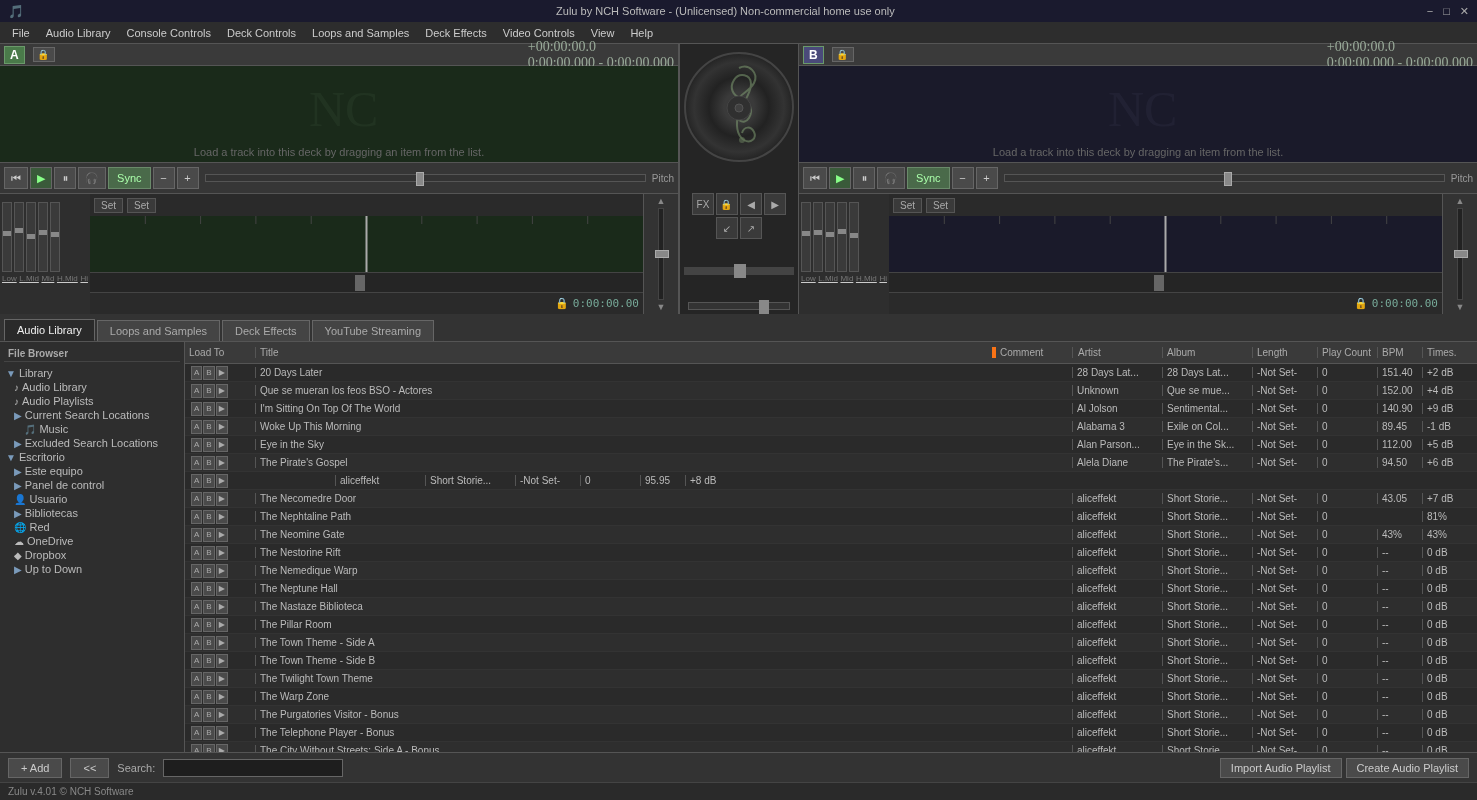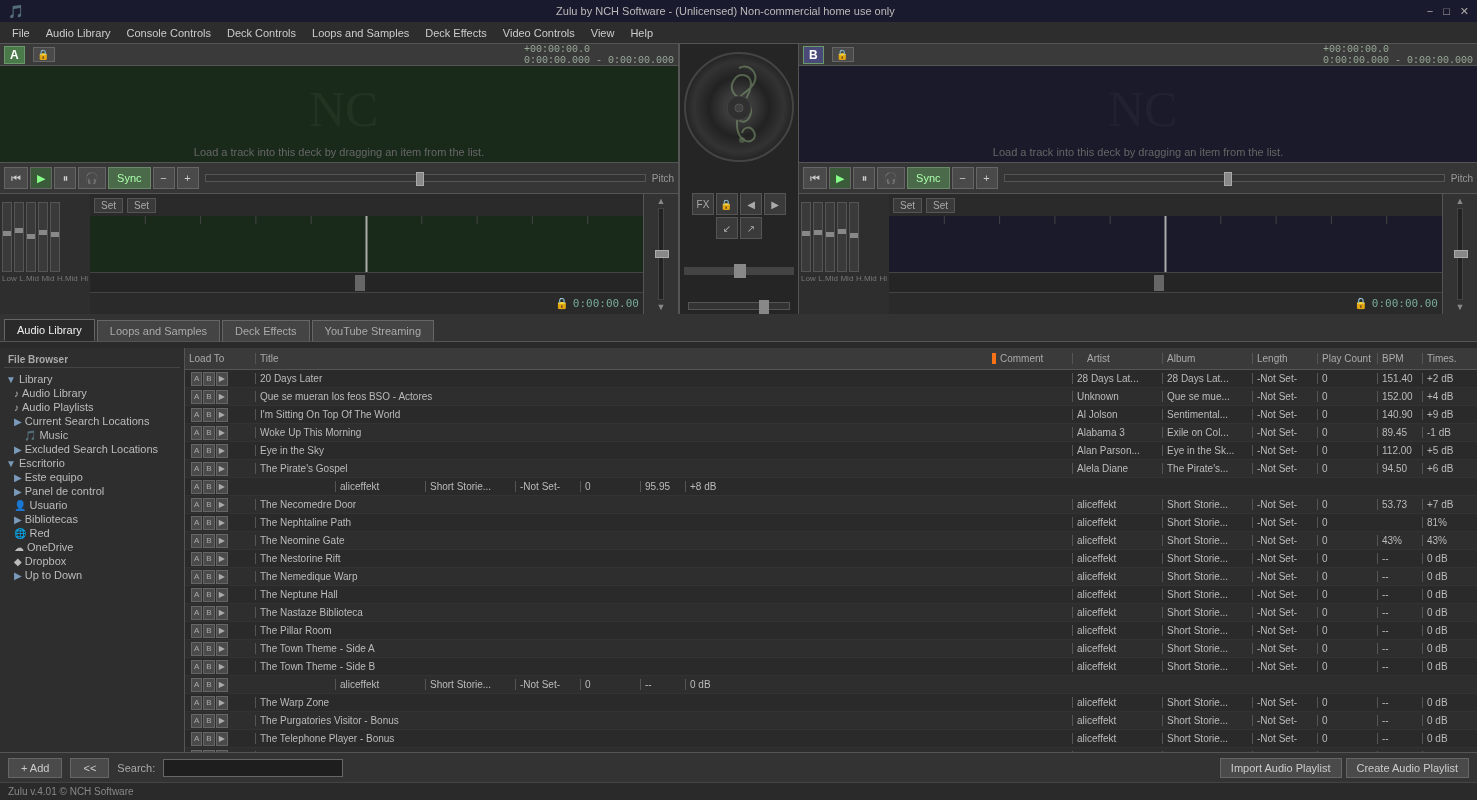--- a/index.html
+++ b/index.html
@@ -15,21 +15,21 @@
     
     #decks-container { display: flex; height: 270px; background: #2a2a2a; }
     
     
     #deck-a { flex: 1; display: flex; flex-direction: column; border-right: 1px solid #555; background: #2e2e2e; }
     #deck-b { flex: 1; display: flex; flex-direction: column; background: #2e2e2e; }
     
     .deck-header { display: flex; align-items: center; height: 22px; background: #3a3a3a; padding: 2px 4px; border-bottom: 1px solid #555; }
     .deck-label { background: #4a7a4a; color: #fff; font-weight: bold; padding: 1px 5px; margin-right: 4px; font-size: 12px; border: 1px solid #6a9a6a; }
     .deck-label-b { background: #4a4a7a; }
-    .deck-time { margin-left: auto; font-size: 10px; color: #9a9; font-family: Liberation Mono, monospace; }
+    .deck-time { margin-left: auto; font-size: 14px; color: #9a9; font-family: Liberation Serif, serif; }
     
     .deck-waveform { flex: 1; background: #1a2a1a; display: flex; align-items: center; justify-content: center; position: relative; }
     .deck-waveform-b { background: #1a1a2a; }
     .deck-logo { color: #3a5a3a; font-size: 28px; opacity: 0.4; text-align: center; }
     .deck-drop-text { color: #666; font-size: 11px; position: absolute; bottom: 4px; width: 100%; text-align: center; }
     
     .deck-controls { height: 32px; background: #363636; display: flex; align-items: center; padding: 2px 4px; gap: 2px; border-top: 1px solid #555; border-bottom: 1px solid #555; }
     .ctrl-btn { background: #4a4a4a; border: 1px solid #666; color: #ccc; padding: 2px 6px; cursor: pointer; font-size: 11px; min-width: 22px; height: 22px; display: flex; align-items: center; justify-content: center; }
     .ctrl-btn.play { background: #3a5a3a; color: #8f8; }
     .sync-btn { background: #4a6a4a; border: 1px solid #6a8a6a; color: #afa; padding: 2px 8px; }
@@ -44,38 +44,38 @@
     .crossfader { width: 100%; height: 8px; background: #444; position: relative; }
     .crossfader-handle { width: 12px; height: 14px; background: #888; position: absolute; left: 45%; top: -3px; cursor: pointer; }
     
     
     #library-area { display: flex; flex-direction: column; flex: 1; background: #2a2a2a; }
     
     #tabs-bar { display: flex; background: #333; border-bottom: 1px solid #555; height: 28px; align-items: flex-end; padding: 0 4px; }
     .tab { padding: 4px 12px; cursor: pointer; font-size: 11px; background: #444; border: 1px solid #666; border-bottom: none; color: #aaa; margin-right: 2px; }
     .tab.active { background: #2a2a2a; color: #eee; border-bottom: 1px solid #2a2a2a; }
     
-    #library-main { display: flex; flex: 1; overflow: hidden; margin-top: 6px; }
+    #library-main { display: flex; flex: 1; overflow: hidden; }
     
     
     #file-browser { width: 185px; background: #2e2e2e; border-right: 1px solid #555; overflow-y: auto; padding: 4px; flex-shrink: 0; }
     #file-browser-header { color: #aaa; font-size: 10px; padding: 2px 4px; margin-bottom: 4px; font-weight: bold; border-bottom: 1px solid #444; }
     .tree-item { padding: 1px 2px; cursor: pointer; white-space: nowrap; overflow: hidden; text-overflow: ellipsis; font-size: 11px; color: #bbb; display: flex; align-items: center; gap: 3px; }
     .tree-icon { font-size: 10px; flex-shrink: 0; }
     .tree-folder { color: #7a9aba; }
     .tree-indent1 { padding-left: 10px; }
     .tree-indent2 { padding-left: 20px; }
     
     
     #track-list { flex: 1; display: flex; flex-direction: column; overflow: hidden; }
     #track-header { display: flex; background: #3a3a3a; border-bottom: 1px solid #555; height: 22px; align-items: center; font-size: 10px; color: #aaa; flex-shrink: 0; }
     .col-load { width: 70px; flex-shrink: 0; padding: 0 4px; }
     .col-title { flex: 1; padding: 0 4px; border-left: 1px solid #555; cursor: pointer; }
     .col-comment { width: 80px; flex-shrink: 0; padding: 0 4px; border-left: 4px solid #f97316; }
-    .col-artist { width: 90px; flex-shrink: 0; padding: 0 14px; border-left: 1px solid #555; }
+    .col-artist { width: 90px; flex-shrink: 0; padding: 0 5px; border-left: 1px solid #555; }
     .col-album { width: 90px; flex-shrink: 0; padding: 0 4px; border-left: 1px solid #555; }
     .col-length { width: 65px; flex-shrink: 0; padding: 0 4px; border-left: 1px solid #555; }
     .col-playcount { width: 60px; flex-shrink: 0; padding: 0 4px; border-left: 1px solid #555; }
     .col-bpm { width: 45px; flex-shrink: 0; padding: 0 4px; border-left: 1px solid #555; }
     .col-normal { width: 55px; flex-shrink: 0; padding: 0 4px; border-left: 1px solid #555; }
     
     #track-rows { overflow-y: auto; flex: 1; }
     .track-row { display: flex; align-items: center; height: 18px; border-bottom: 1px solid #333; font-size: 10px; color: #bbb; }
     .track-row:nth-child(even) { background: #2e2e2e; }
     .load-btns { display: flex; gap: 1px; padding: 0 2px; }
@@ -93,21 +93,21 @@
     
     #status-bar { height: 18px; background: #2a2a2a; border-top: 1px solid #444; display: flex; align-items: center; padding: 0 8px; }
     #status-text { color: #888; font-size: 10px; }
     
     
     ::-webkit-scrollbar { width: 8px; height: 8px; }
     ::-webkit-scrollbar-track { background: #2a2a2a; }
     ::-webkit-scrollbar-thumb { background: #555; border-radius: 2px; }
     
     .deck-section { display: flex; height: 100px; }
-    .deck-eq-section { width: 90px; flex-shrink: 0; display: flex; flex-direction: column; }
+    .deck-eq-section { width: 90px; flex-shrink: 0; display: flex; flex-direction: column; text-decoration: underline; }
     .deck-wave-section { flex: 1; display: flex; flex-direction: column; }
     
     .deck-mini-wave { height: 60px; background: #1a2a1a; position: relative; overflow: hidden; }
     .deck-mini-wave-b { background: #1a1a2a; }
     
     .set-btn { background: #3a3a3a; border: 1px solid #555; color: #aaa; padding: 1px 6px; font-size: 10px; cursor: pointer; }
     .deck-footer { height: 22px; display: flex; align-items: center; justify-content: flex-end; padding: 2px 4px; background: #2a2a2a; border-top: 1px solid #444; }
     .deck-timer { font-family: monospace; font-size: 11px; color: #7a9; }
     .lock-icon { color: #aaa; margin-right: 4px; }
     
@@ -610,21 +610,21 @@
         <button class="load-btn">B</button>
         <button class="load-btn">▶</button>
       </div>
     </div>
     <div class="col-title track-cell">The Necomedre Door</div>
     <div class="col-comment track-cell"></div>
     <div class="col-artist track-cell">aliceffekt</div>
     <div class="col-album track-cell">Short Storie...</div>
     <div class="col-length track-cell">-Not Set-</div>
     <div class="col-playcount track-cell">0</div>
-    <div class="col-bpm track-cell">53.73</div>
+    <div class="col-bpm track-cell">43.05</div>
     <div class="col-normal track-cell">+7 dB</div>
   </div>
           <div class="track-row">
     <div class="col-load">
       <div class="load-btns">
         <button class="load-btn">A</button>
         <button class="load-btn">B</button>
         <button class="load-btn">▶</button>
       </div>
     </div>
@@ -774,20 +774,21 @@
     <div class="col-normal track-cell">0 dB</div>
   </div>
           <div class="track-row">
     <div class="col-load">
       <div class="load-btns">
         <button class="load-btn">A</button>
         <button class="load-btn">B</button>
         <button class="load-btn">▶</button>
       </div>
     </div>
+    <div class="col-title track-cell">The Twilight Town Theme</div>
     <div class="col-comment track-cell"></div>
     <div class="col-artist track-cell">aliceffekt</div>
     <div class="col-album track-cell">Short Storie...</div>
     <div class="col-length track-cell">-Not Set-</div>
     <div class="col-playcount track-cell">0</div>
     <div class="col-bpm track-cell">--</div>
     <div class="col-normal track-cell">0 dB</div>
   </div>
           <div class="track-row">
     <div class="col-load">

